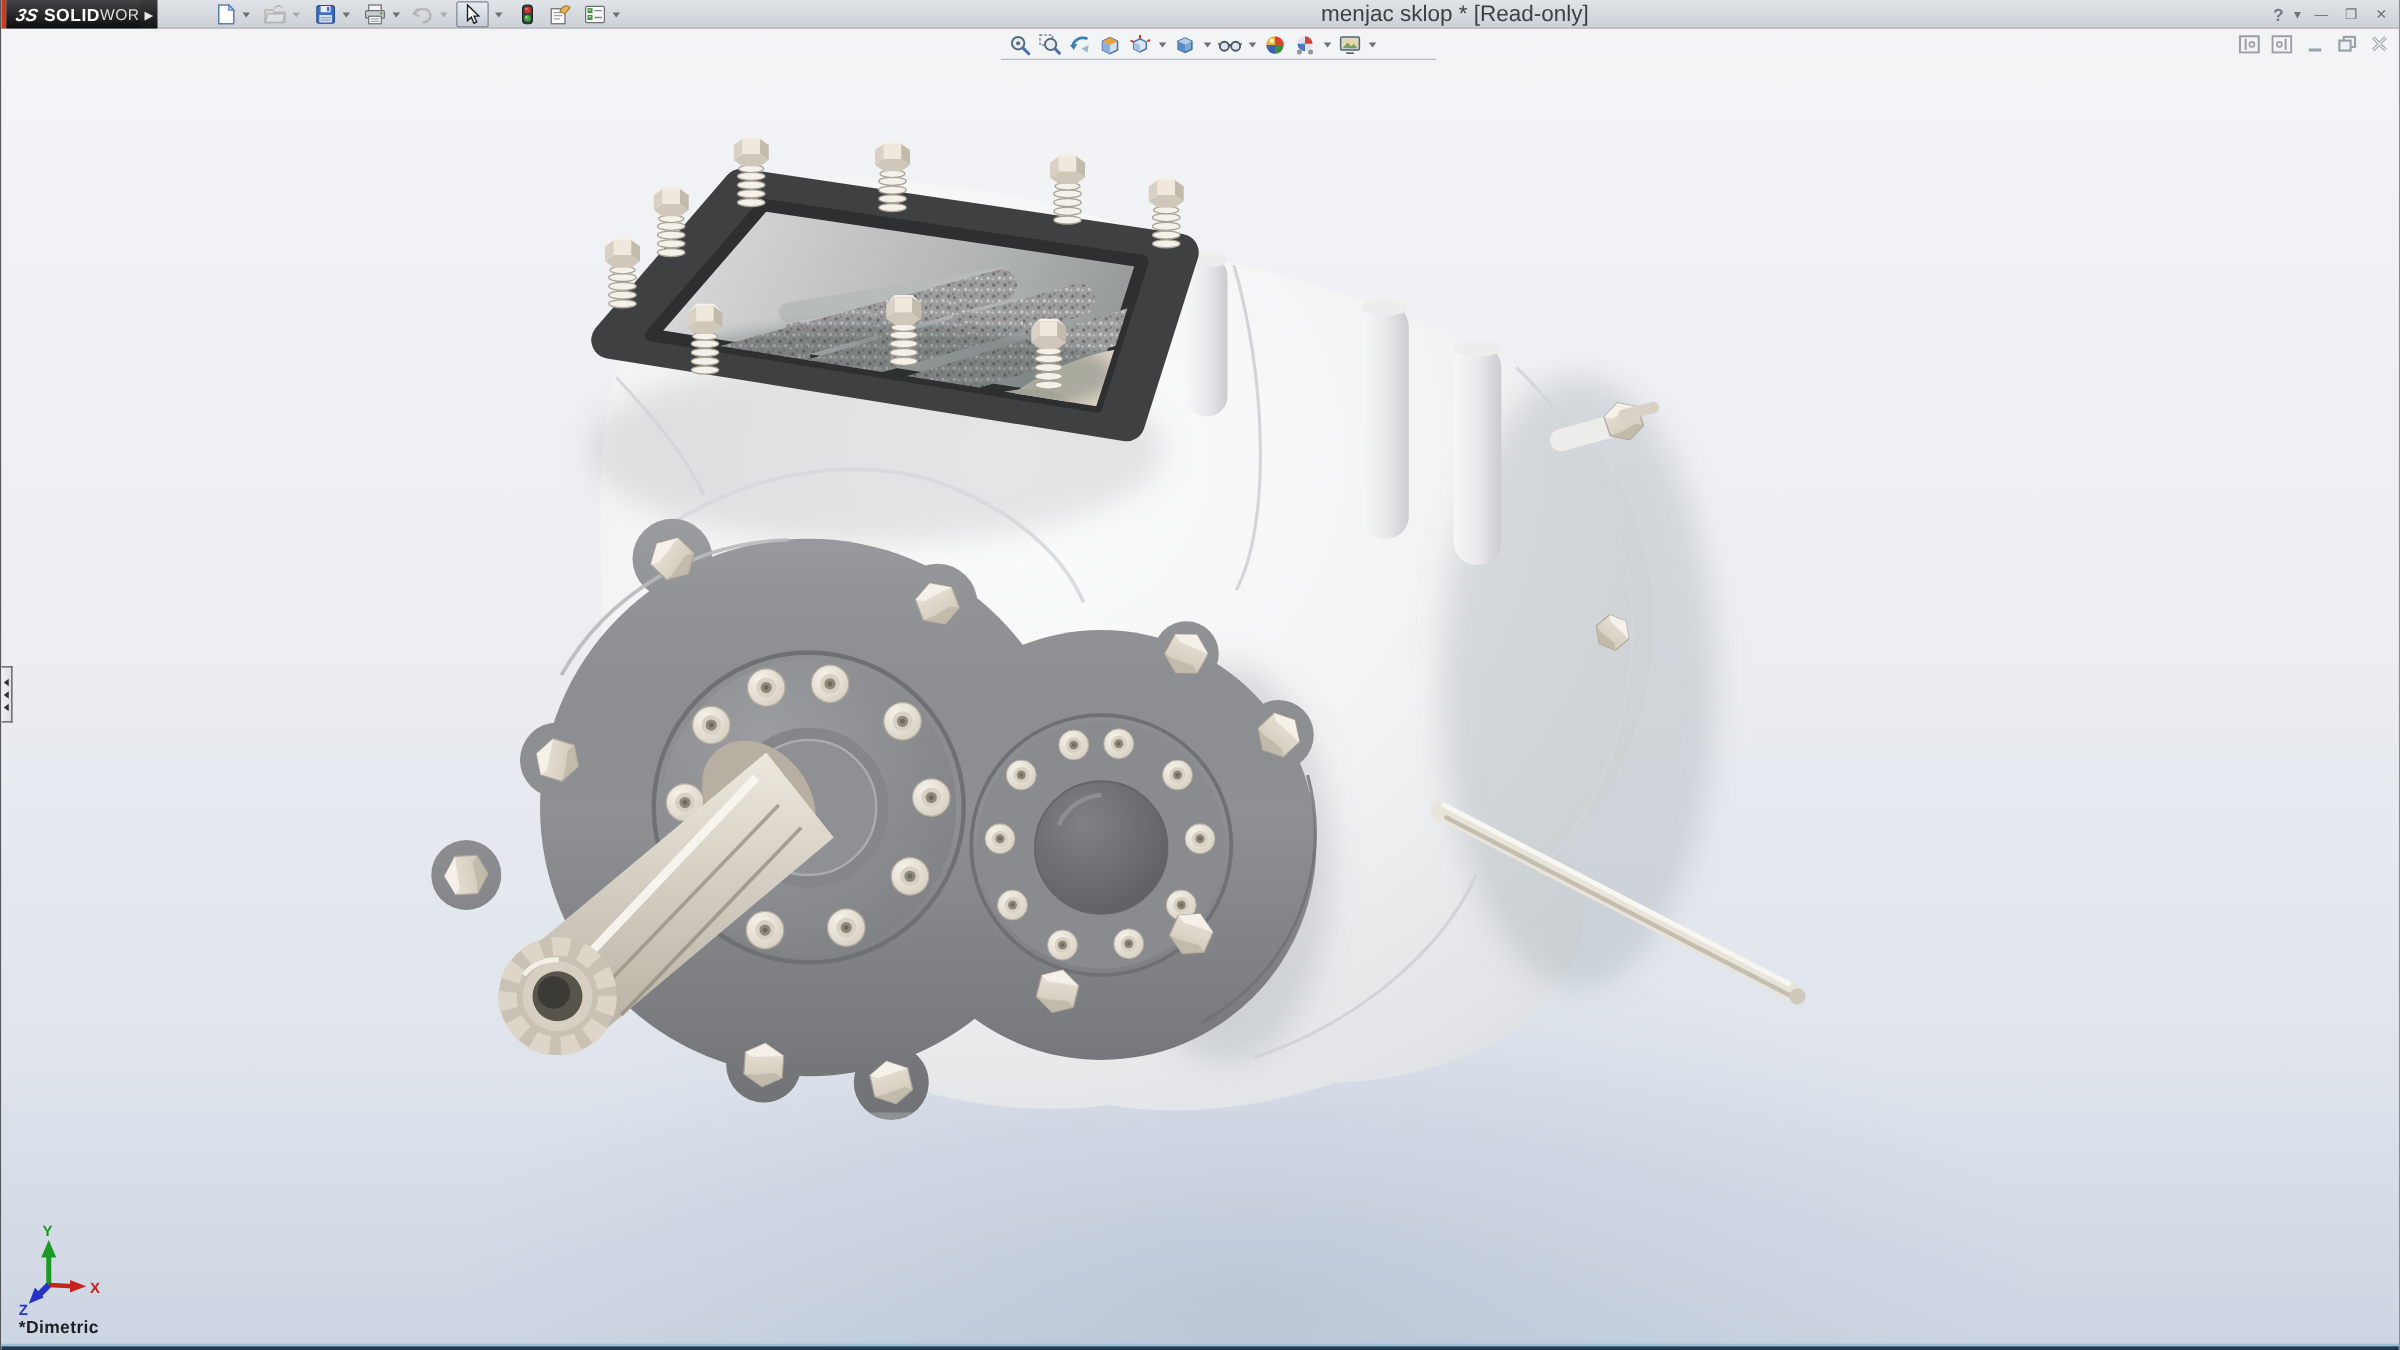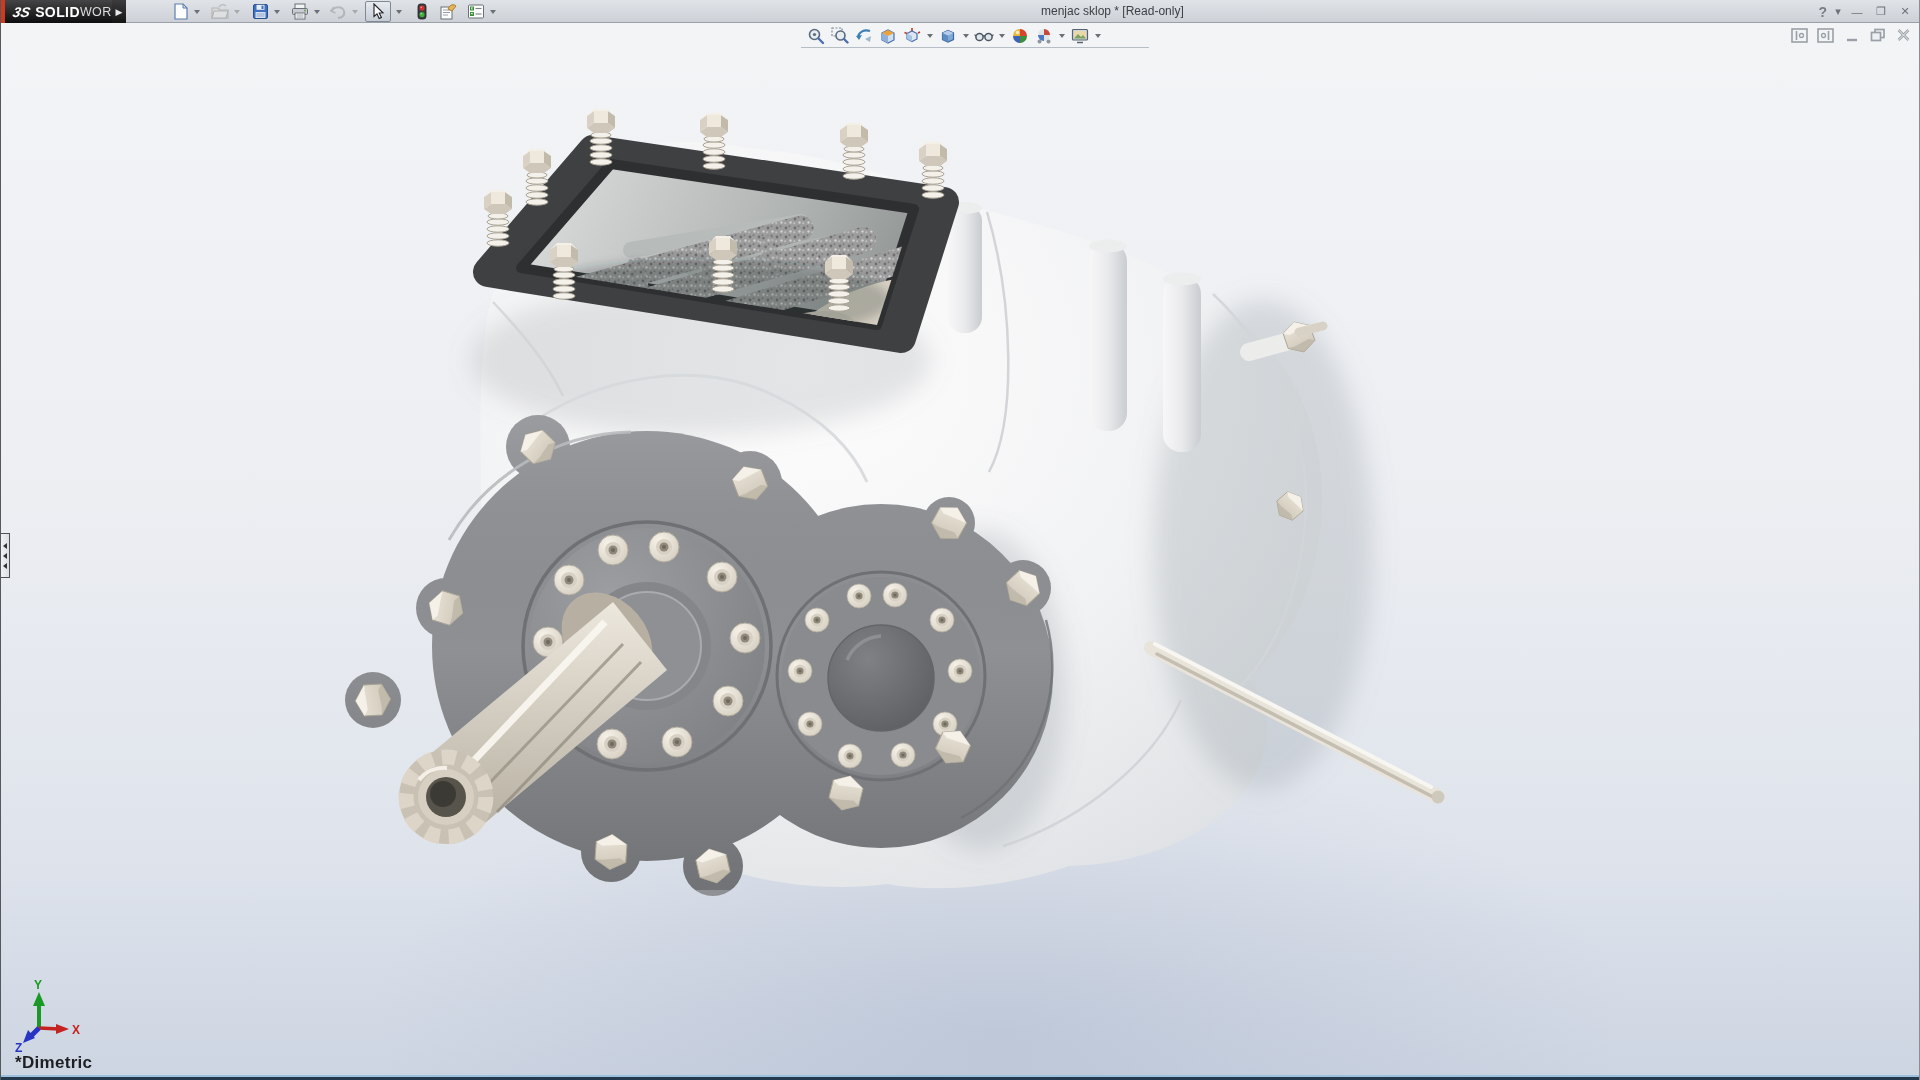--- a/index.html
+++ b/index.html
@@ -19,21 +19,21 @@
   #logo .light{font-weight:400;font-size:12.5px;letter-spacing:.4px;color:#dcdcdc;}
   #menu-arrow{position:absolute;left:111px;top:0;width:14px;height:23px;background:linear-gradient(#3c3c3e,#141415);
     color:#e8e8e8;font-size:9px;display:flex;align-items:center;justify-content:center;}
   .tb-btn{position:absolute;top:1px;width:22px;height:21px;display:flex;align-items:center;justify-content:center;border-radius:2px;}
   .tb-btn.pressed{background:linear-gradient(#e7ebf0,#c6cdd5);border:1px solid #7f8893;}
   .tb-btn.disabled{opacity:.45;filter:grayscale(.9);}
   .tb-caret{position:absolute;top:1px;width:12px;height:21px;display:flex;align-items:center;justify-content:center;}
   .caret-shape{width:0;height:0;border-left:3.5px solid transparent;border-right:3.5px solid transparent;border-top:4px solid #6b7077;}
   .tb-caret.dim .caret-shape{border-top-color:#a7abb0;}
   #doc-title{position:absolute;left:1040px;top:0;width:230px;height:23px;line-height:23px;
-    text-align:left;font-size:12px;color:#3d4146;}
+    text-align:right;font-size:18px;color:#3d4146;}
   #win-controls{position:absolute;right:6px;top:0;height:23px;display:flex;align-items:center;gap:4px;color:#6d7279;}
   #help-btn{font-size:14px;font-weight:700;color:#787d85;padding:0 2px;}
   .wc{width:20px;height:17px;display:flex;align-items:center;justify-content:center;font-size:11px;color:#6d7279;}
   
   #viewport{position:absolute;left:0;top:23px;width:1920px;height:1057px;overflow:hidden;
     background:linear-gradient(180deg,#f3f4f6 0%,#eceef2 45%,#dfe4ec 78%,#cdd5e2 100%);
     border-bottom:3px solid #23394e;}
   #vp-radial{position:absolute;left:0;top:0;width:100%;height:100%;
     background:radial-gradient(ellipse 900px 420px at 52% 96%, rgba(148,163,190,.30), rgba(148,163,190,0) 70%);}
   #vp-bottom-line{position:absolute;left:0;bottom:0;width:100%;height:2px;background:#9dc0dc;}
@@ -43,21 +43,21 @@
   .hu-btn{width:22px;height:20px;display:flex;align-items:center;justify-content:center;border-radius:2px;}
   .hu-caret{width:10px;height:20px;display:flex;align-items:center;justify-content:center;}
   
   #doc-controls{position:absolute;right:8px;top:4px;display:flex;align-items:center;gap:7px;}
   .dc{width:19px;height:16px;display:flex;align-items:center;justify-content:center;}
   
   #left-tab{position:absolute;left:0;top:510px;width:9px;height:45px;background:linear-gradient(90deg,#f0f1f3,#dcdfe3);
     border:1px solid #4e5257;border-left:none;display:flex;flex-direction:column;align-items:center;justify-content:center;gap:4px;}
   .tri-left{width:0;height:0;border-top:3.5px solid transparent;border-bottom:3.5px solid transparent;border-right:4.5px solid #2f3336;}
   
-  #view-label{position:absolute;left:14px;top:1030px;font-size:17px;font-weight:700;color:#1d1f22;letter-spacing:.3px;}
+  #view-label{position:absolute;left:14px;top:1030px;font-size:14px;font-weight:700;color:#1d1f22;letter-spacing:.3px;}
   #model-svg{position:absolute;left:0;top:-23px;width:1920px;height:1080px;}
 </style>
 </head>
 <body>
 
 <div id="app">
 
   <div id="titlebar">
     <div id="edge-accent"></div>
     <div id="logo">

